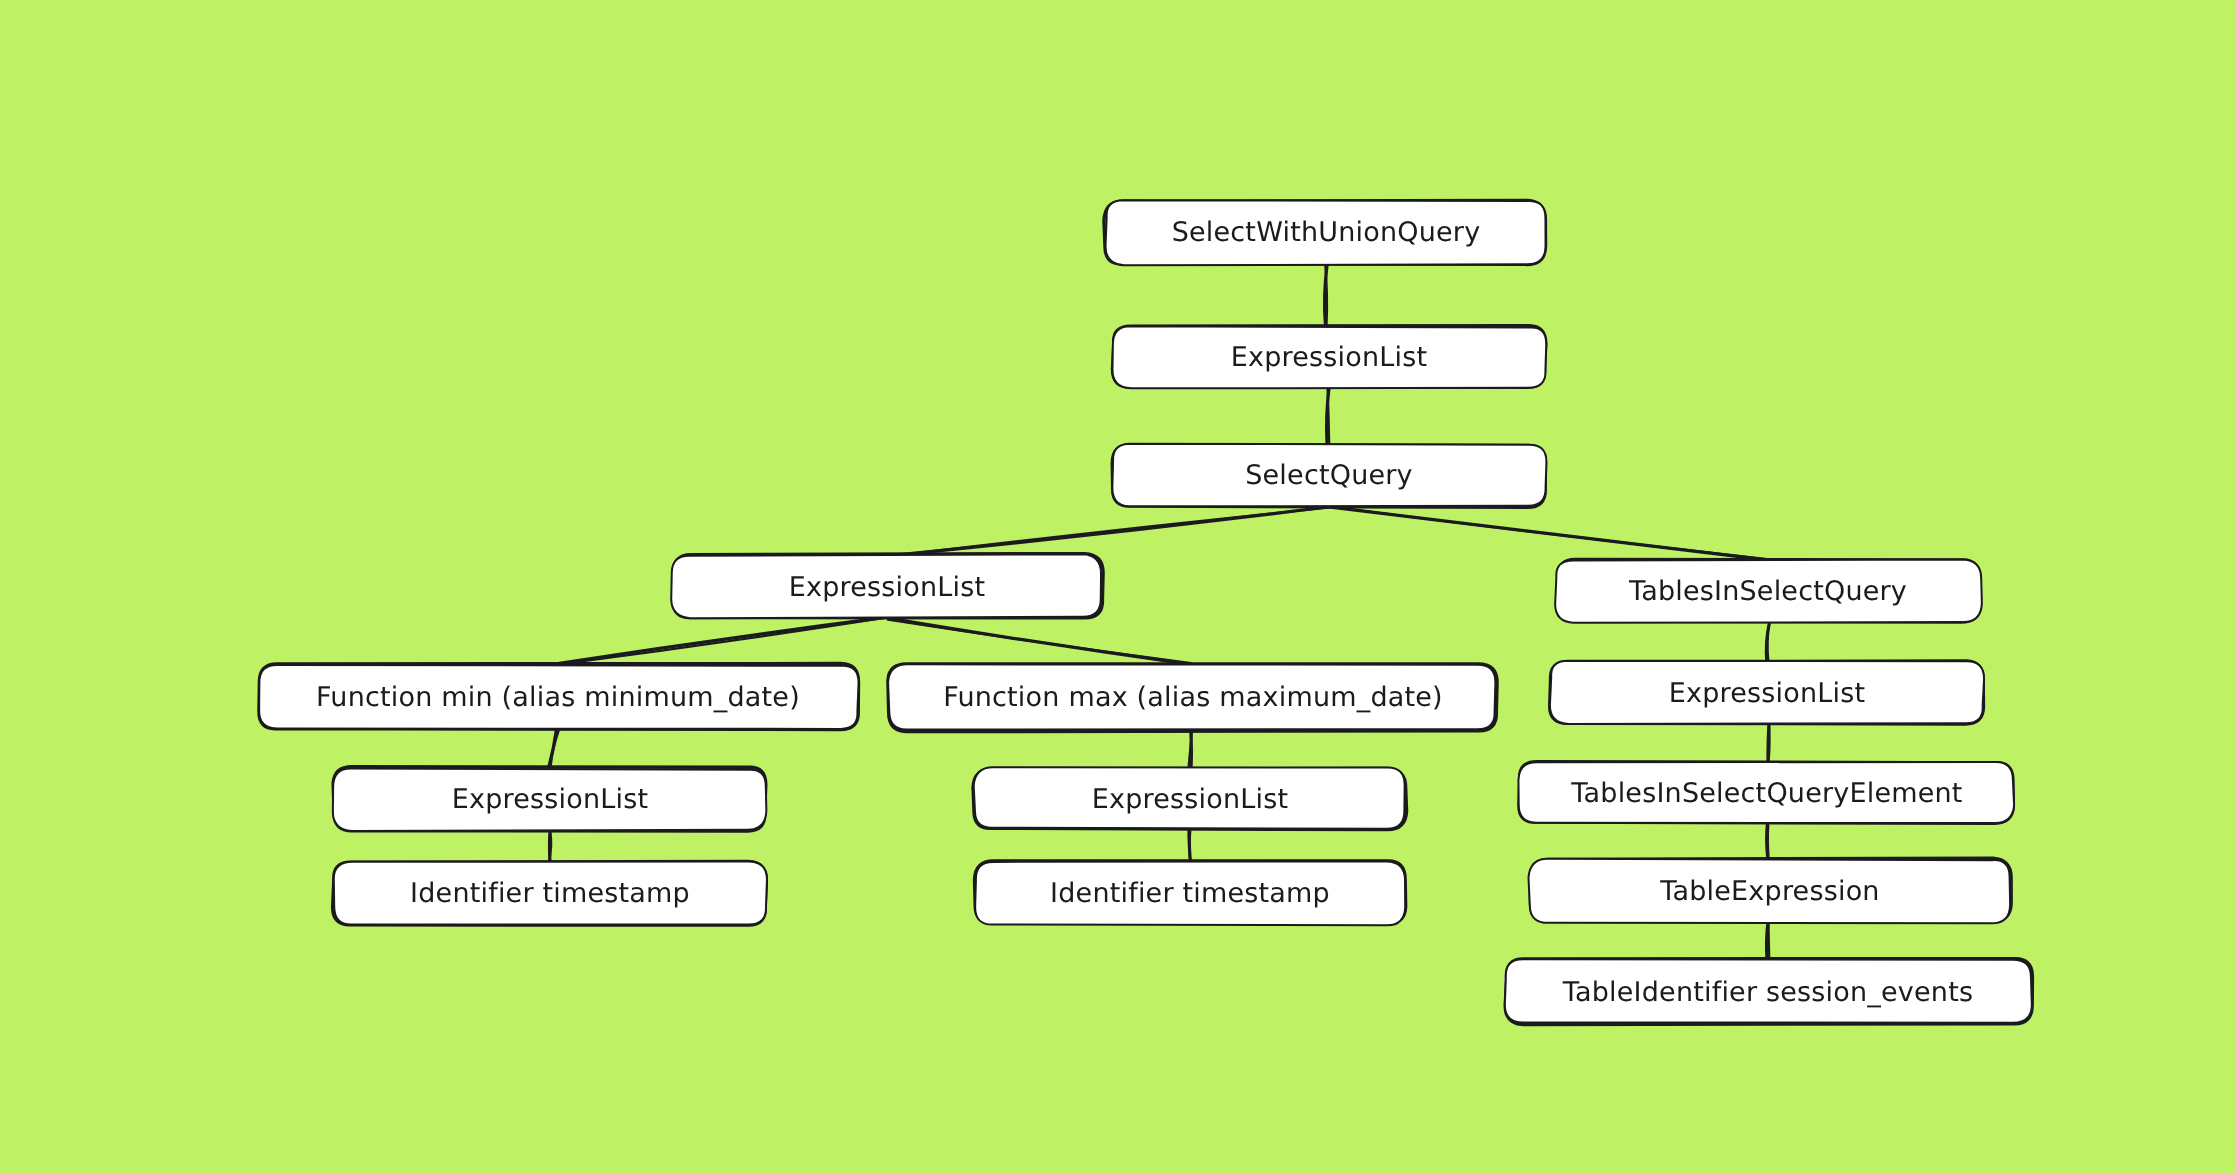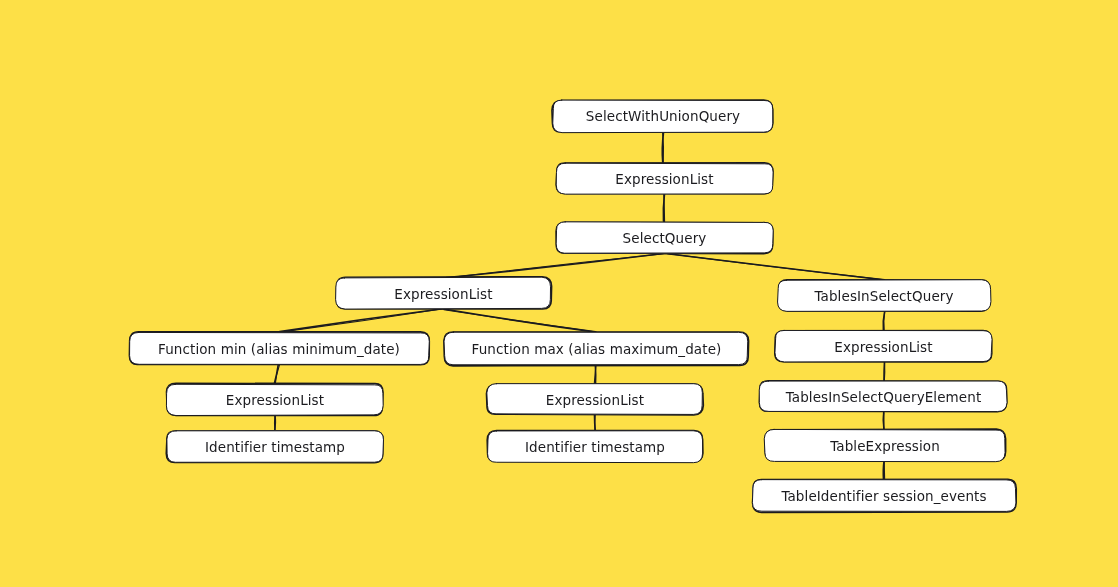--- a/index.html
+++ b/index.html
@@ -10,21 +10,21 @@
   body {
     width: 1118px;
     height: 587px;
     overflow: hidden;
     font-family: "DejaVu Sans", sans-serif;
   }
   #diagram-root {
     position: relative;
     width: 1118px;
     height: 587px;
-    background: #fde047;
+    background: #bef264;
   }
   svg#ast-svg {
     position: absolute;
     left: 0;
     top: 0;
     width: 1118px;
     height: 587px;
     display: block;
   }
   .edge-line {

